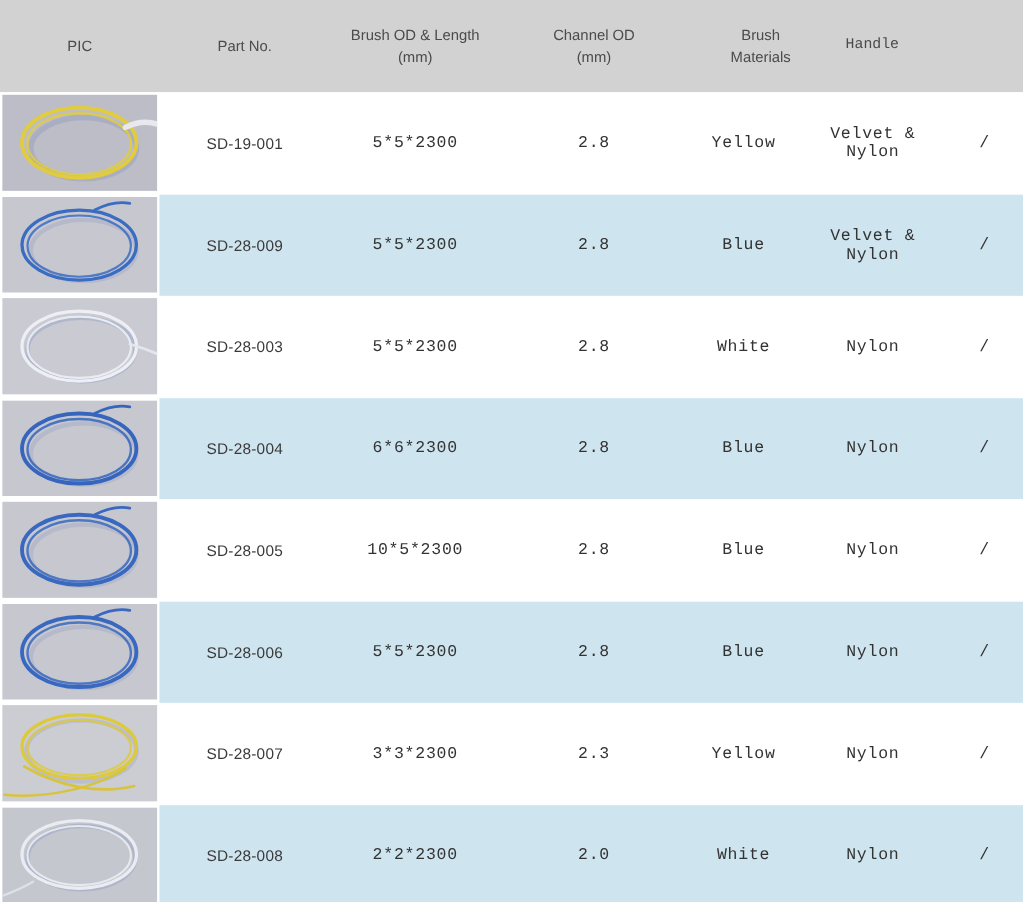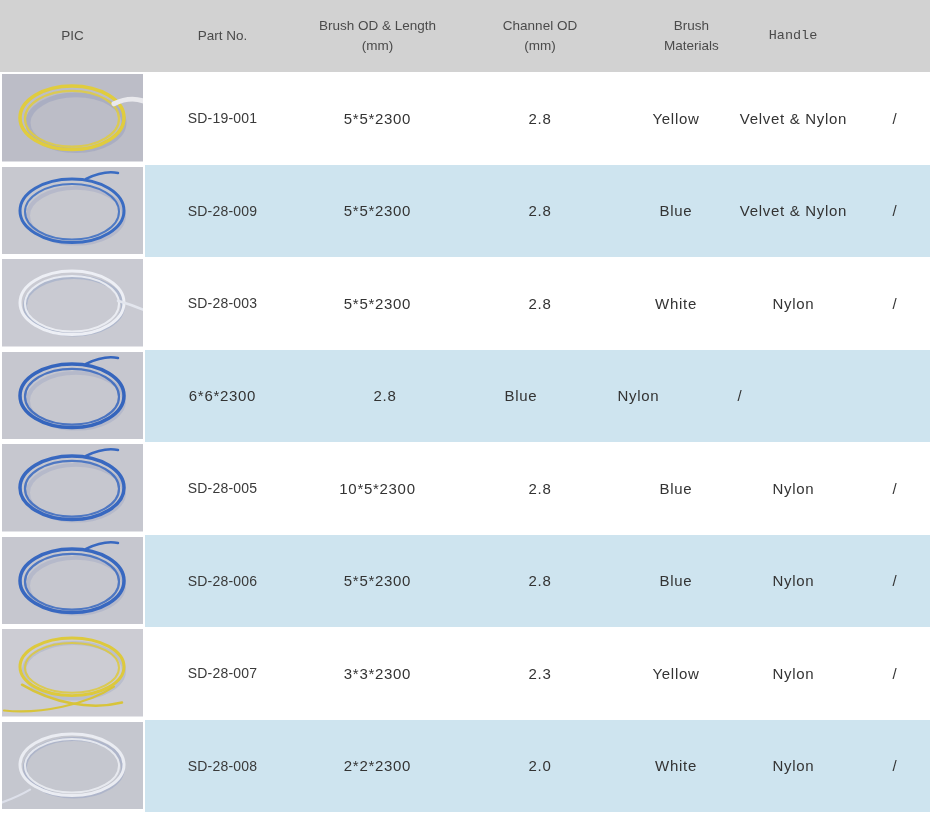--- a/index.html
+++ b/index.html
@@ -10,21 +10,21 @@
     --part-text:#3a3a3a;
     --value-text:#333333;
   }
   html,body{margin:0;padding:0;background:#ffffff;}
   .screen{
     width:930px;height:820px;overflow:hidden;background:#ffffff;
     font-family:"Liberation Sans",sans-serif;position:relative;
   }
   
   .thead{
-    display:flex;height:72px;background:var(--header-bg);
+    display:flex;height:84px;background:var(--header-bg);
     align-items:stretch;
   }
   .hcell{
     display:flex;flex-direction:column;justify-content:center;align-items:center;
     color:var(--header-text);font-size:13.5px;line-height:1.45;text-align:center;
     box-sizing:border-box;
   }
   .hlabel{display:block;}
   .c-pic{width:145px;}
   .c-part{width:155px;}
@@ -42,21 +42,21 @@
   }
   .pic-cell svg{width:100%;height:100%;display:block;}
   .band{display:flex;flex:1;background:var(--row-bg);}
   .row.alt .band{background:var(--row-alt-bg);}
   .cell{
     display:flex;align-items:center;justify-content:center;
     box-sizing:border-box;text-align:center;
   }
   .part{font-size:14px;color:var(--part-text);letter-spacing:0.2px;}
   .val{
-    font-family:Liberation Sans, sans-serif;font-size:15px;
+    font-family:Liberation Mono, monospace;font-size:15px;
     color:var(--value-text);letter-spacing:0.7px;
   }
 </style>
 </head>
 <body>
 
 <div class="screen">
 
   <div class="thead">
     <div class="hcell c-pic">
@@ -145,20 +145,21 @@
     <div class="pic-cell">
       <svg viewBox="0 0 141 88" preserveAspectRatio="none">
         <rect width="141" height="88" fill="#c6c7cf"></rect>
         <ellipse cx="74" cy="49" rx="48" ry="28" fill="none" stroke-width="4" opacity="0.3" stroke="#8d99c0"></ellipse>
         <ellipse cx="70" cy="44" rx="52" ry="32" fill="none" stroke-width="3.5" stroke="#3565bd"></ellipse>
         <ellipse cx="70" cy="45" rx="47" ry="28" fill="none" stroke-width="2.2" opacity="0.85" stroke="#3565bd"></ellipse>
         <path d="M84 12 C96 6 106 4 116 6" fill="none" stroke-width="2.5" stroke-linecap="round" stroke="#3565bd"></path>
       </svg>
     </div>
     <div class="band">
+      <div class="cell part c-part">SD-28-004</div>
       <div class="cell val c-od">6*6*2300</div>
       <div class="cell val c-ch">2.8</div>
       <div class="cell val c-color">Blue</div>
       <div class="cell val c-mat">Nylon</div>
       <div class="cell val c-handle">/</div>
     </div>
   </div>
 
   <div class="row">
     <div class="pic-cell">

